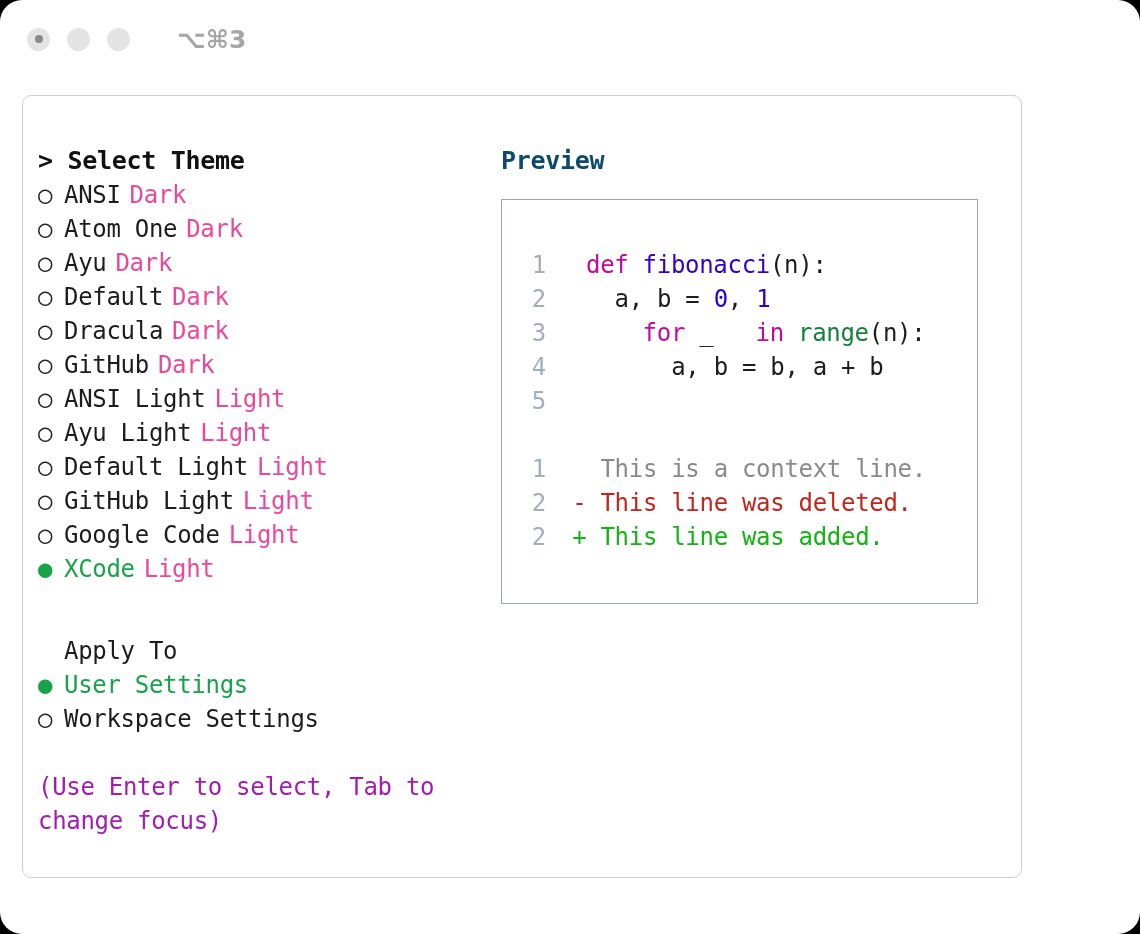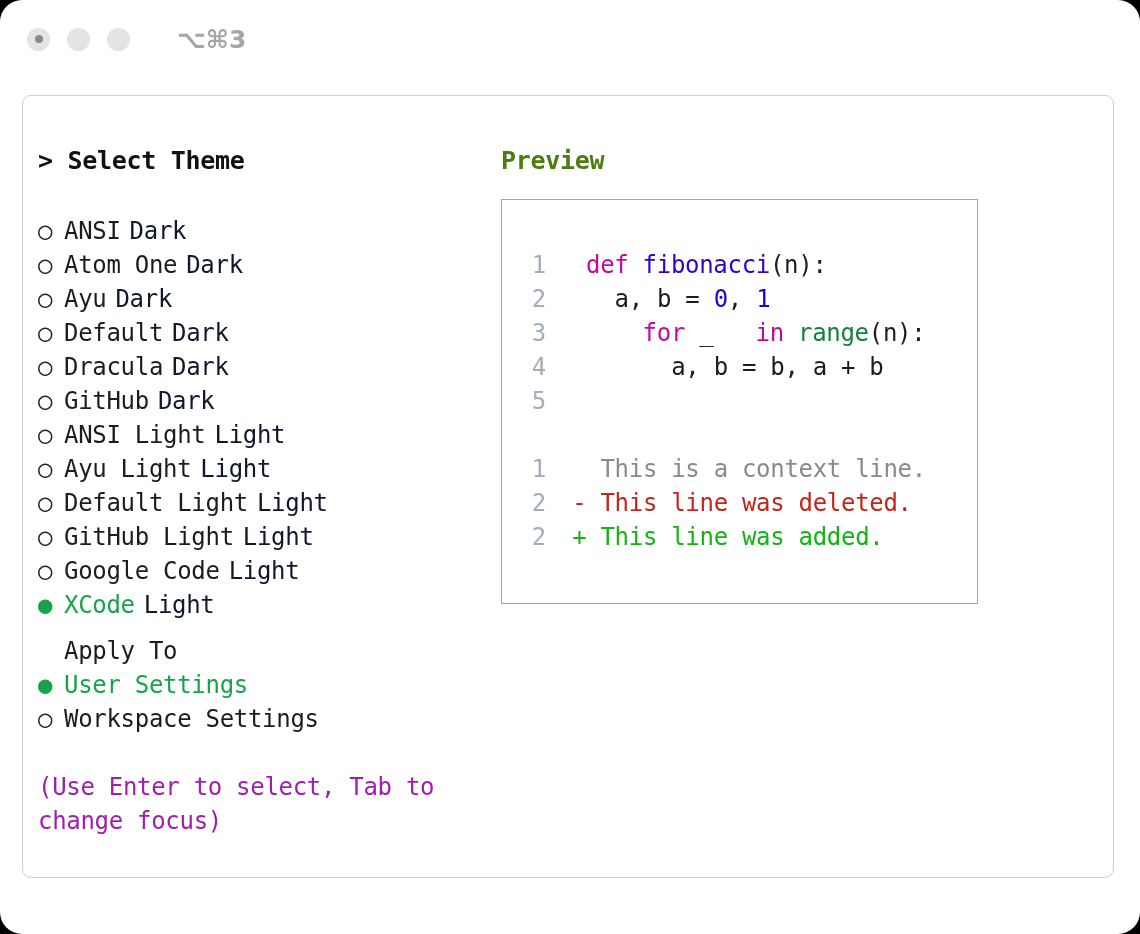--- a/index.html
+++ b/index.html
@@ -62,21 +62,21 @@
     font-family: "DejaVu Sans", "Liberation Sans", sans-serif;
     font-weight: 600;
     white-space: pre;
   }
 
   
   .panel {
     position: absolute;
     left: 22px;
     top: 95px;
-    width: 1092px;
+    width: 1000px;
     height: 783px;
     border: 1px solid #cfcfcf;
     border-radius: 9px;
     box-sizing: border-box;
     background: #ffffff;
   }
 
   .columns {
     position: absolute;
     left: 0; top: 0;
@@ -125,23 +125,22 @@
   .bullet.sel {
     color: #17a34a;
   }
   .row .label {
     color: #1c1c1c;
   }
   .row.selected .label {
     color: #17a34a;
   }
   .row .tag {
-    color: #0f172a;
+    color: #ec4899;
     margin-left: 9px;
-    margin-top: 36px;
   }
 
   .section-title {
     font-size: 24px;
     color: #1c1c1c;
     line-height: 34px;
     height: 34px;
     white-space: pre;
     padding-left: 26px;
     letter-spacing: -0.3px;
@@ -155,21 +154,21 @@
     line-height: 34px;
     width: 400px;
     white-space: pre-wrap;
     letter-spacing: -0.3px;
   }
 
   
   .preview-title {
     font-size: 25px;
     font-weight: bold;
-    color: #4d7c0f;
+    color: #0c4a6e;
     line-height: 34px;
     white-space: pre;
     letter-spacing: -0.3px;
   }
   .preview-box {
     margin-top: 21px;
     width: 477px;
     height: 405px;
     border: 1px solid #9aa8b8;
     box-sizing: border-box;

